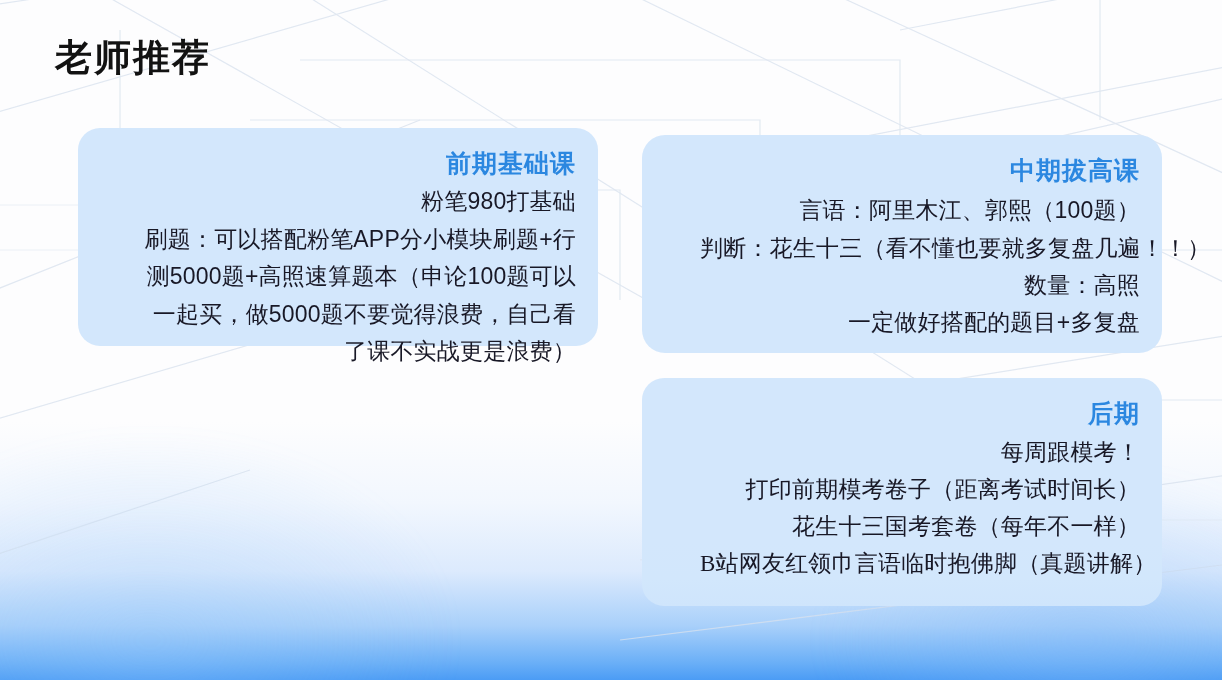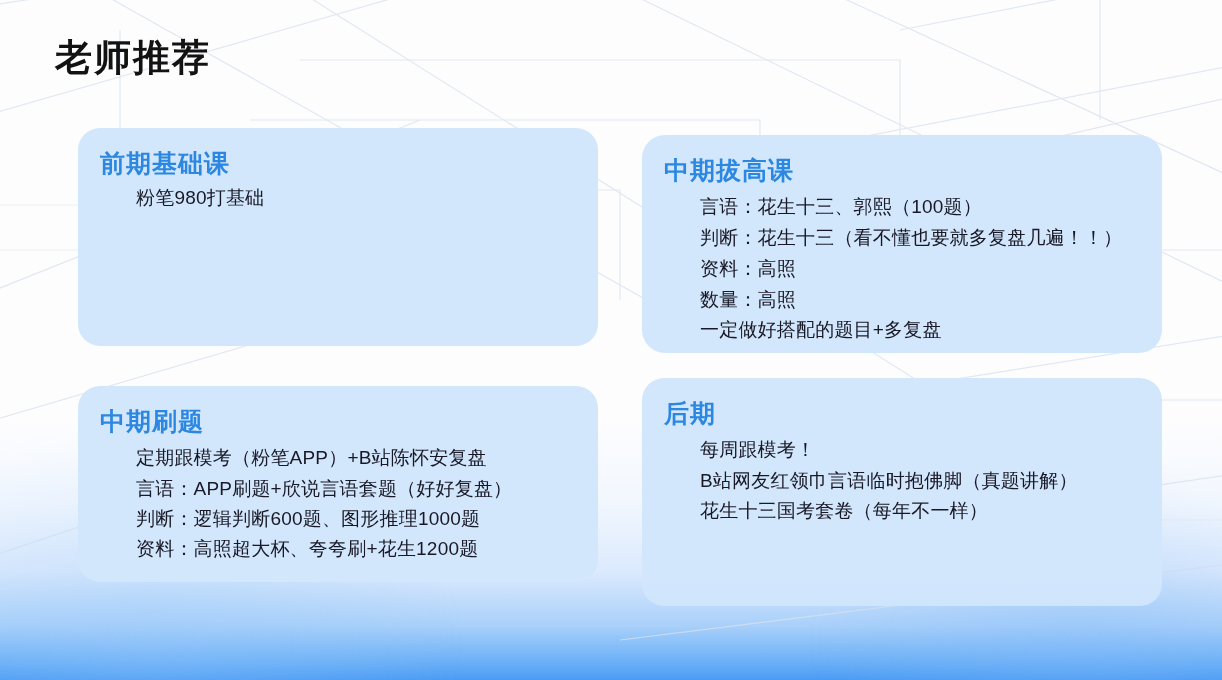--- a/index.html
+++ b/index.html
@@ -77,41 +77,42 @@
     top: 128px;
     width: 1084px;
     height: 500px;
   }
   .card {
     position: absolute;
     background: #d3e7fc;
     border-radius: 22px;
     box-sizing: border-box;
     padding: 20px 22px 18px 22px;
+    text-align: right;
   }
   .card.c1 { left: 0px;   top: 0px;   width: 520px; height: 218px; }
   .card.c2 { left: 564px; top: 7px;   width: 520px; height: 218px; border-radius: 23px; }
   .card.c3 { left: 0px;   top: 258px; width: 520px; height: 196px; }
   .card.c4 { left: 564px; top: 250px; width: 520px; height: 228px;
-             background: linear-gradient(180deg,#d3e7fc 0%, #d3e7fc 72%, #d2e7fc 88%, #cfe5fc 100%); }
+             background: linear-gradient(180deg,#d3e7fc 0%, #d3e7fc 72%, #d2e7fc 88%, #cfe5fc 100%); font-family: Liberation Serif, serif; }
   .card-title {
     font-size: 25px;
     font-weight: bold;
     color: #2b87e0;
     letter-spacing: 1px;
     margin: 0 0 6px 0;
     line-height: 1.25;
   }
   .card-lines {
     margin: 0;
     padding: 0;
     list-style: none;
   }
   .card-lines li {
-    font-size: 19px;
+    font-size: 23px;
     color: #181826;
     line-height: 1.63;
     letter-spacing: 0.2px;
     white-space: nowrap;
     margin-left: 36px;
   }
   .card.c1 .card-lines li { white-space: normal; }
   .card.c1 .card-title { margin-bottom: 4px; }
   .card.c2 .card-lines li { line-height: 1.62; }
   .card.c3 .card-lines li { line-height: 1.60; }
@@ -162,47 +163,39 @@
   <div class="bg-glow-right"></div>
 
   <div class="page-title">老师推荐</div>
 
   <div class="cards">
 
     <div class="card c1">
       <div class="card-title">前期基础课</div>
       <ul class="card-lines">
         <li>粉笔980打基础</li>
+        <li>刷题：可以搭配粉笔APP分小模块刷题+行测5000题+高照速算题本（申论100题可以一起买，做5000题不要觉得浪费，自己看了课不实战更是浪费）</li>
       </ul>
     </div>
 
     <div class="card c2">
       <div class="card-title">中期拔高课</div>
       <ul class="card-lines">
-        <li>言语：花生十三、郭熙（100题）</li>
+        <li>言语：阿里木江、郭熙（100题）</li>
         <li>判断：花生十三（看不懂也要就多复盘几遍！！）</li>
-        <li>资料：高照</li>
         <li>数量：高照</li>
         <li>一定做好搭配的题目+多复盘</li>
       </ul>
     </div>
 
-    <div class="card c3">
-      <div class="card-title">中期刷题</div>
-      <ul class="card-lines">
-        <li>定期跟模考（粉笔APP）+B站陈怀安复盘</li>
-        <li>言语：APP刷题+欣说言语套题（好好复盘）</li>
-        <li>判断：逻辑判断600题、图形推理1000题</li>
-        <li>资料：高照超大杯、夸夸刷+花生1200题</li>
-      </ul>
-    </div>
 
     <div class="card c4">
       <div class="card-title">后期</div>
       <ul class="card-lines">
         <li>每周跟模考！</li>
+        <li>打印前期模考卷子（距离考试时间长）</li>
+        <li>花生十三国考套卷（每年不一样）</li>
         <li>B站网友红领巾言语临时抱佛脚（真题讲解）</li>
-        <li>花生十三国考套卷（每年不一样）</li>
       </ul>
     </div>
 
   </div>
 </div>
 
 </body></html>

